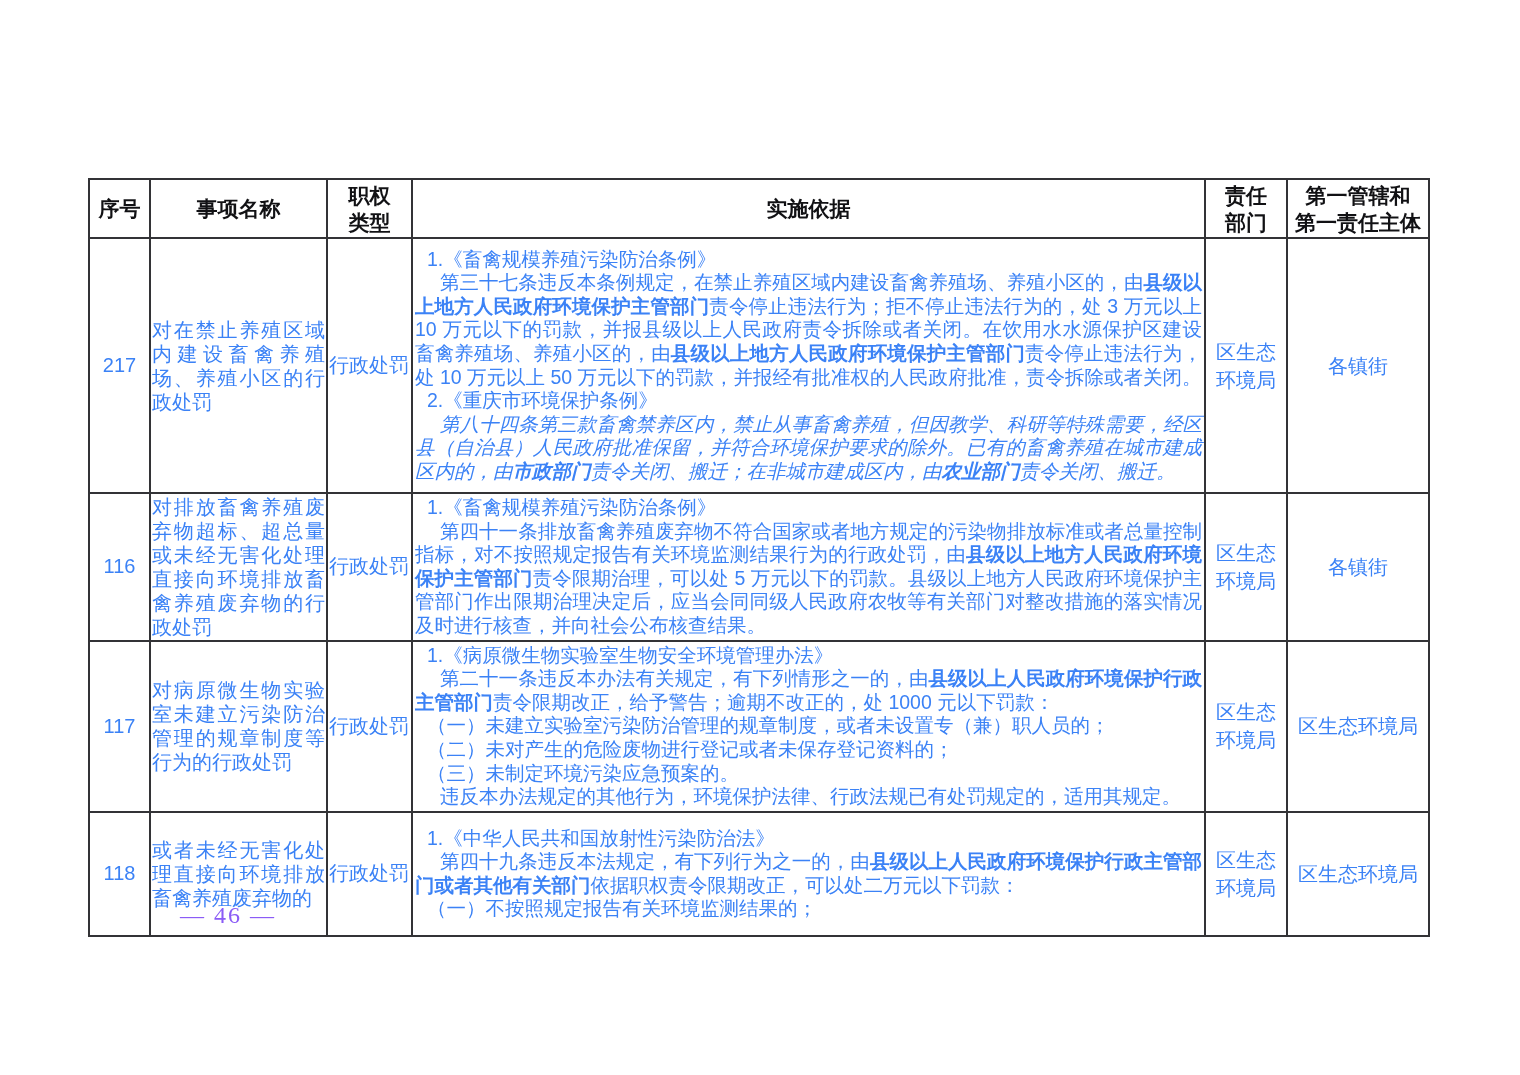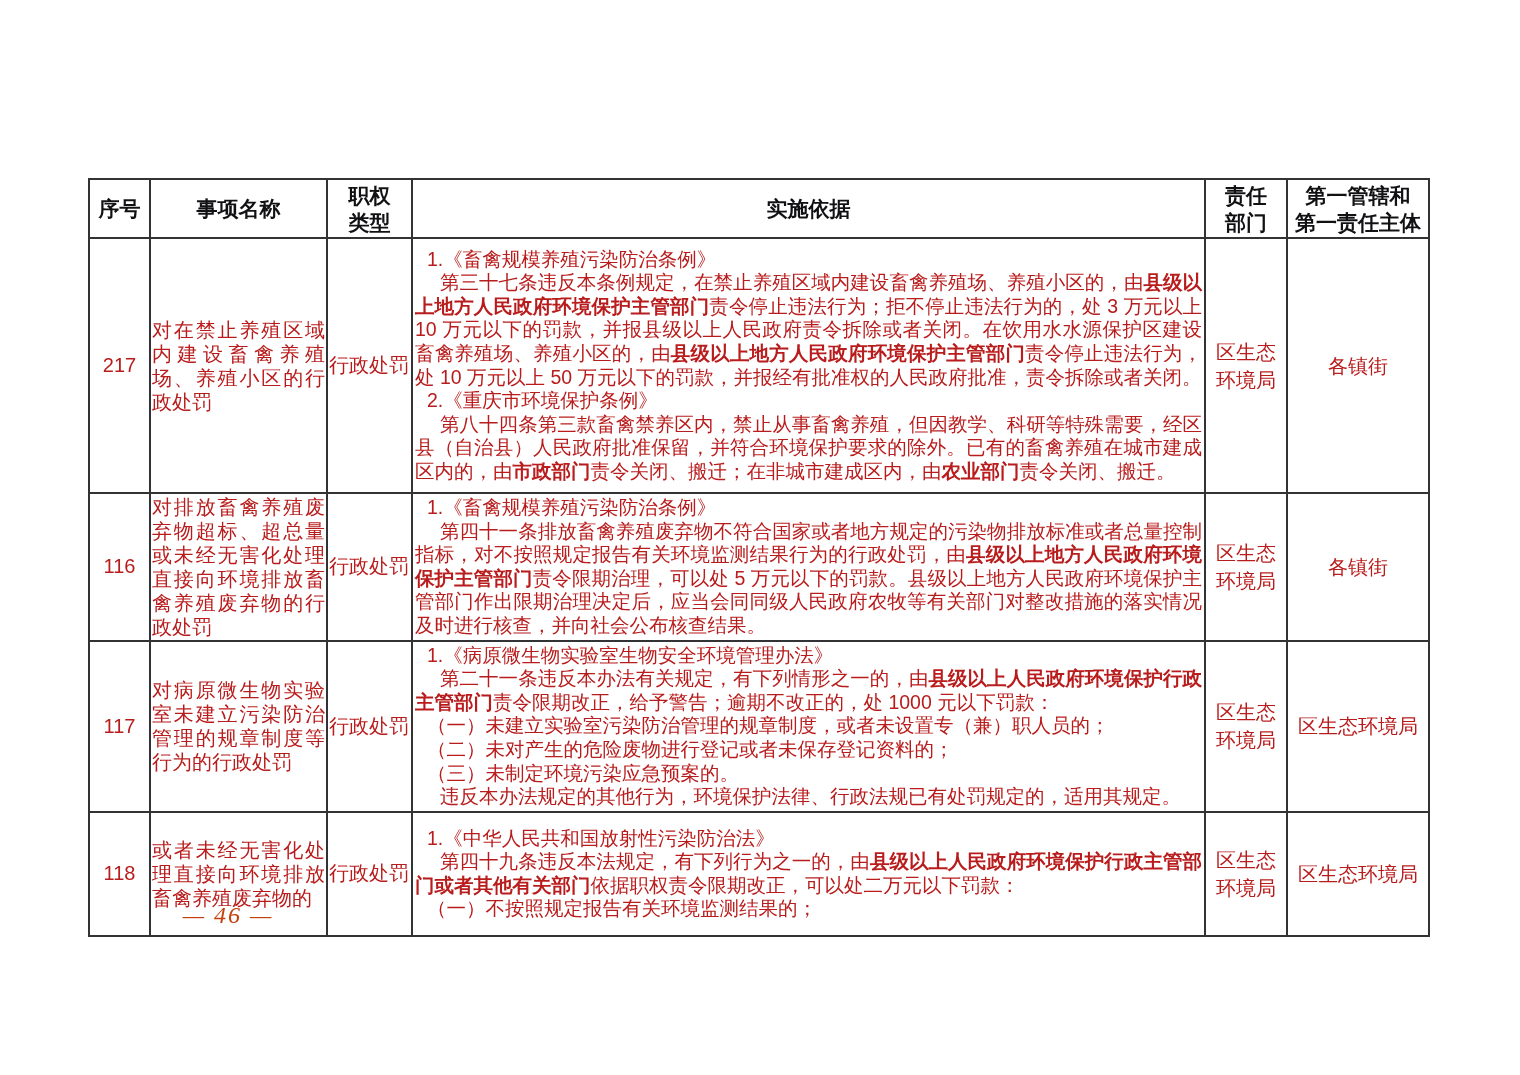--- a/index.html
+++ b/index.html
@@ -44,21 +44,21 @@
     line-height: 27px;
     text-align: center;
     vertical-align: middle;
     white-space: pre-line;
     padding: 0 2px;
     color: #111114;
   }
   .doc-table td {
     vertical-align: middle;
     font-size: 20px;
-    color: #b91c1c;
+    color: #3b82f6;
   }
   td.c-seq {
     text-align: center;
     font-size: 20px;
   }
   td.c-name {
     text-align: justify;
     text-justify: inter-character;
     padding: 0 1px;
     line-height: 24px;
@@ -68,37 +68,36 @@
   .c-basis .p {
     font-size: 19.5px;
     line-height: 23.6px;
     text-align: justify;
     text-justify: inter-character;
   }
   .c-basis .p.title { text-indent: 12px; text-align: left; }
   .c-basis .p.para  { text-indent: 25px; }
   .c-basis .p.item  { text-indent: 12px; text-align: left; }
   .c-basis .b { font-weight: bold; }
-  .c-basis .serif { font-family: "Liberation Serif", "DejaVu Serif", serif; }
+  .c-basis .serif { font-family: "Liberation Serif", "DejaVu Serif", serif; font-style: italic; }
   td.c-dept, td.c-juris {
     text-align: center;
     line-height: 28px;
     padding: 0 5px;
   }
   .page-number {
     position: absolute;
     left: 158px;
     top: 902px;
     width: 140px;
     text-align: center;
     font-family: "Liberation Serif", "DejaVu Serif", serif;
     font-size: 24px;
     letter-spacing: 2px;
-    color: #c2410c;
-    font-style: italic;
+    color: #8b5cf6;
   }
 </style>
 </head>
 <body>
 
 <div class="page">
 
   <table class="doc-table">
     <colgroup>
       <col style="width:61px">

